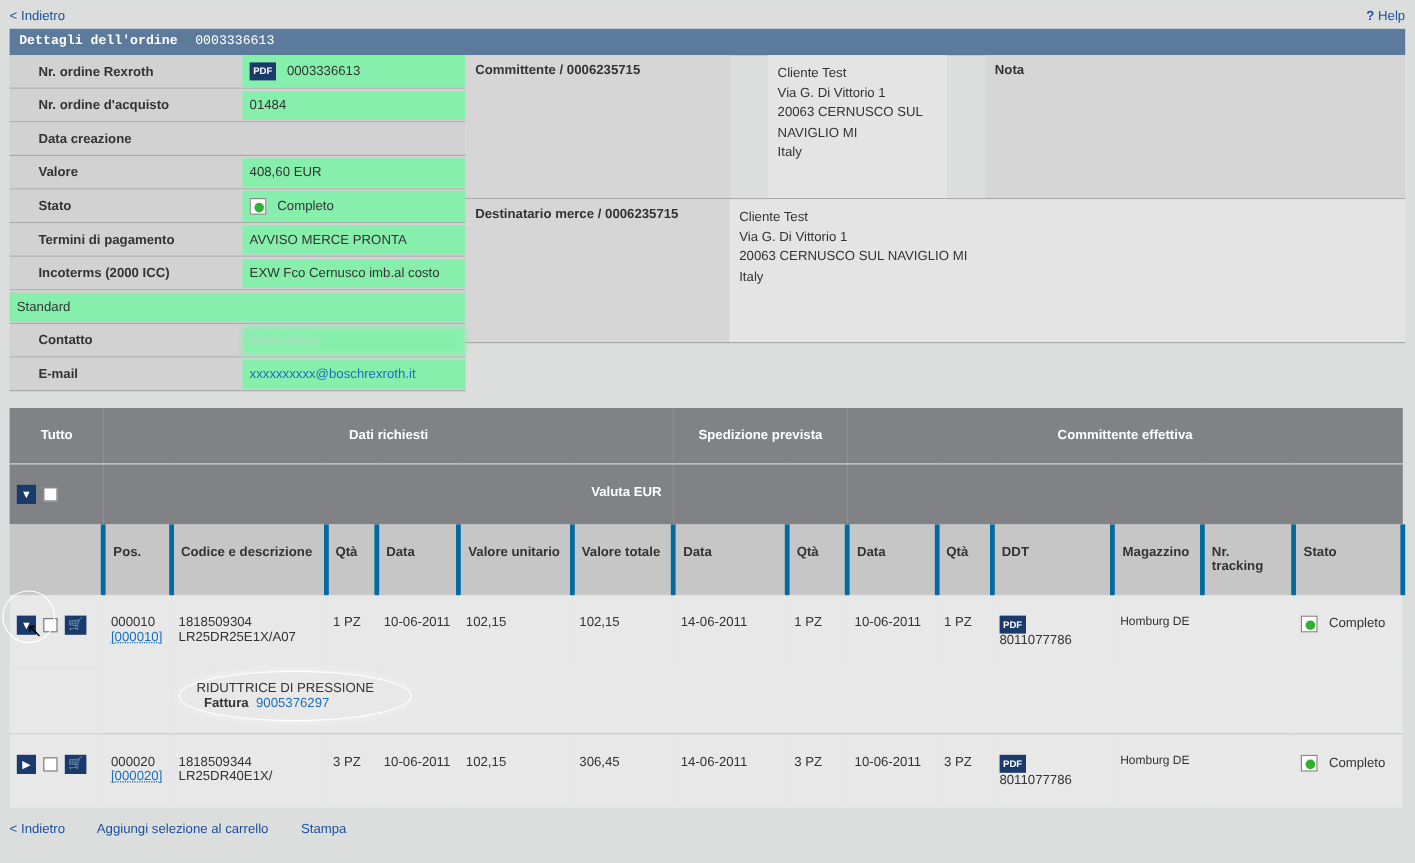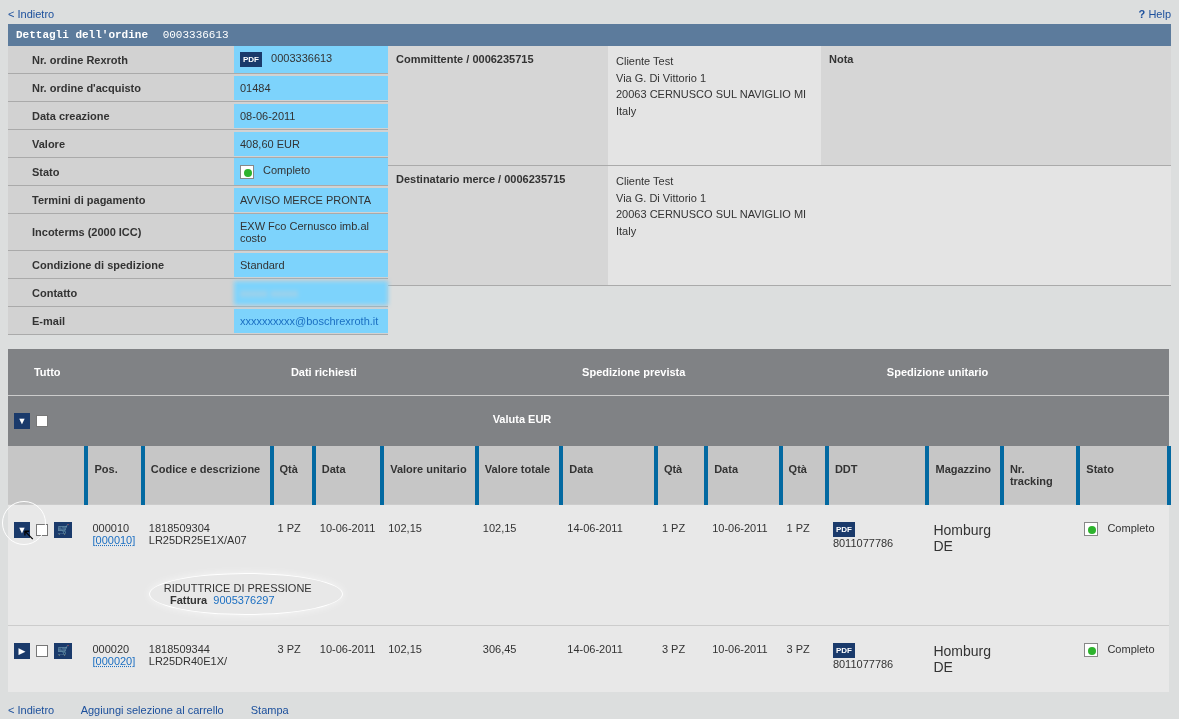--- a/index.html
+++ b/index.html
@@ -39,22 +39,21 @@
 }
 .detail-row .label {
   width: 178px;
   padding: 6px 8px;
   font-weight: bold;
   margin-left: 16px;
 }
 .detail-row .value {
   flex: 1;
   padding: 6px 6px;
-  background: #7dd3fc;
-  margin-left: 32px;
+  background: #86efac;
 }
 .pdf-icon {
   display: inline-block;
   background: #1a3a6b;
   color: #fff;
   font-size: 8px;
   font-weight: bold;
   padding: 3px 3px;
   margin-right: 6px;
   vertical-align: middle;
@@ -183,21 +182,21 @@
 .inline-detail .oval {
   display: inline-block;
   padding: 8px 30px 8px 14px;
   border: 1px solid #fff;
   border-radius: 50%;
   box-shadow: 0 0 8px rgba(255,255,255,0.6);
 }
 .fattura-link { color: #1b6fc2; }
 .bottom-links { margin-top: 12px; }
 .bottom-links span { color: #1b4f9c; margin-right: 24px; cursor: pointer; }
-.magaz { font-size: 14px; }
+.magaz { font-size: 10px; }
 .stato-cell { white-space: nowrap; }
 </style>
 </head>
 <body>
 
 <div class="top-bar">
   <span class="back-link">&lt; Indietro</span>
   <span class="help-link">Help</span>
 </div>
 
@@ -214,21 +213,20 @@
         <span class="pdf-icon">PDF</span>
         <span>0003336613</span>
       </div>
     </div>
     <div class="detail-row">
       <div class="label">Nr. ordine d'acquisto</div>
       <div class="value">01484</div>
     </div>
     <div class="detail-row">
       <div class="label">Data creazione</div>
-      <div class="value">08-06-2011</div>
     </div>
     <div class="detail-row">
       <div class="label">Valore</div>
       <div class="value">408,60  EUR</div>
     </div>
     <div class="detail-row">
       <div class="label">Stato</div>
       <div class="value">
         <span class="status-dot"></span>
         <span>Completo</span>
@@ -236,37 +234,36 @@
     </div>
     <div class="detail-row">
       <div class="label">Termini di pagamento</div>
       <div class="value">AVVISO MERCE PRONTA</div>
     </div>
     <div class="detail-row">
       <div class="label">Incoterms (2000 ICC)</div>
       <div class="value">EXW Fco Cernusco imb.al costo</div>
     </div>
     <div class="detail-row">
-      <div class="label">Condizione di spedizione</div>
       <div class="value">Standard</div>
     </div>
     <div class="detail-row">
       <div class="label">Contatto</div>
       <div class="value blurred">xxxxx xxxxx</div>
     </div>
     <div class="detail-row">
       <div class="label">E-mail</div>
       <div class="value">
         <span class="email-link">xxxxxxxxxx@boschrexroth.it</span>
       </div>
     </div>
   </div>
 
   <div class="detail-right-cols">
-    <div class="detail-block" style="min-height:120px;">
+    <div class="detail-block" style="min-height:120px;gap:32px;">
       <div class="bh">Committente / 0006235715</div>
       <div class="bt">
         <div>Cliente Test</div>
         <div>Via G. Di Vittorio 1</div>
         <div>20063 CERNUSCO SUL NAVIGLIO MI</div>
         <div>Italy</div>
       </div>
       <div class="note-col">Nota</div>
     </div>
     <div class="detail-block" style="min-height:120px;">
@@ -298,21 +295,21 @@
       <col style="width:100px">
     <col style="width:74px">
       <col style="width:76px">
       <col style="width:90px">
   </colgroup>
   <tbody>
       <tr class="group-header">
     <th>Tutto</th>
     <th colspan="6">Dati richiesti</th>
     <th colspan="2">Spedizione prevista</th>
-    <th colspan="6">Spedizione unitario</th>
+    <th colspan="6">Committente effettiva</th>
   </tr>
   <tr class="currency-row">
     <td style="text-align:left;">
       <span class="expand-btn">▼</span>
       <span class="chk"></span>
     </td>
     <td colspan="6">Valuta EUR</td>
     <td colspan="2"></td>
         <td colspan="6"></td>
   </tr>

